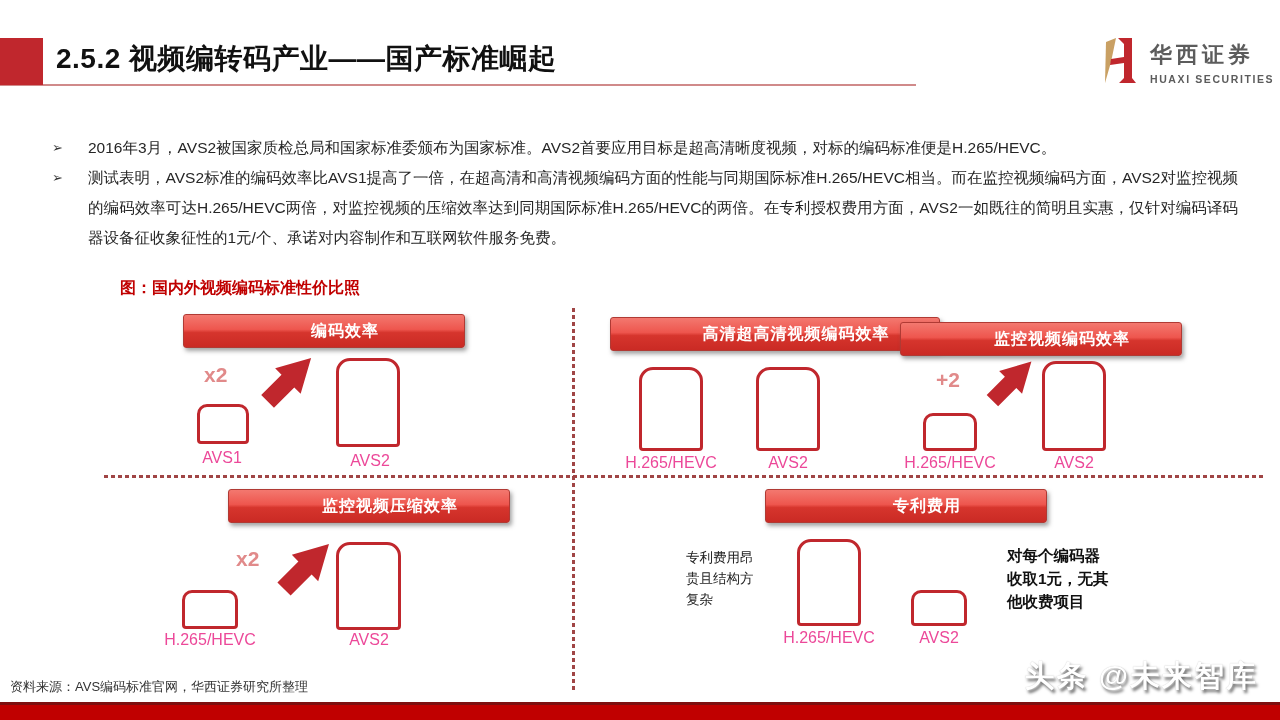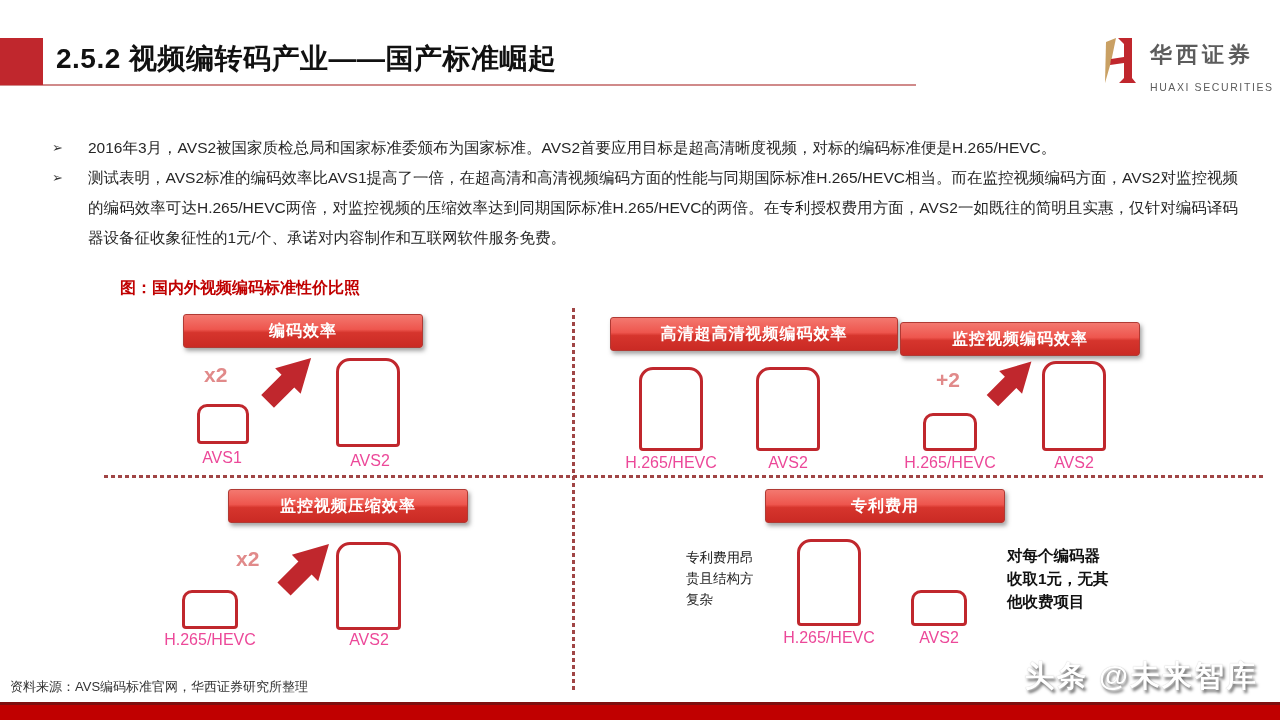--- a/index.html
+++ b/index.html
@@ -9,40 +9,40 @@
   
   .red-square{position:absolute;left:0;top:38px;width:43px;height:47px;background:#c0272d;z-index:2;}
   .title-underline{position:absolute;left:0;top:84px;width:916px;height:2px;background:#d08a8a;}
   .page-title{position:absolute;left:56px;top:40px;font-size:28px;font-weight:bold;color:#111;
               letter-spacing:0.5px;white-space:nowrap;}
   .logo{position:absolute;left:1098px;top:36px;display:flex;align-items:flex-start;}
   .logo svg{display:block;}
   .logo-text{margin-left:10px;padding-top:4px;}
   .logo-cn{font-family:"Liberation Serif","DejaVu Serif",serif;font-size:22px;color:#5c5c5c;
            letter-spacing:4px;font-weight:600;white-space:nowrap;}
-  .logo-en{font-size:10.5px;color:#5c5c5c;letter-spacing:1.6px;font-weight:normal;margin-top:11px;white-space:nowrap;}
+  .logo-en{font-size:10.5px;color:#5c5c5c;letter-spacing:1.6px;font-weight:bold;margin-top:3px;white-space:nowrap;}
 
   
   .subtitle{position:absolute;left:45px;top:100px;font-size:17px;font-weight:bold;color:#c00000;white-space:nowrap;}
   .bullets{position:absolute;left:50px;top:133px;width:1188px;}
   .bullet{position:relative;padding-left:38px;font-size:15.5px;line-height:30px;
           text-align:justify;color:#262626;}
   .bullet .marker{position:absolute;left:2px;top:0;font-size:13px;color:#333;}
 
   
   .figure-title{position:absolute;left:120px;top:278px;font-size:16px;font-weight:bold;color:#c00000;white-space:nowrap;}
   .div-v{position:absolute;left:572px;top:308px;width:3px;height:382px;
          background:repeating-linear-gradient(180deg,#a04545 0 4px,transparent 4px 7px);}
   .div-h{position:absolute;left:104px;top:475px;width:1162px;height:3px;
          background:repeating-linear-gradient(90deg,#a04545 0 4px,transparent 4px 7px);}
 
   .hbtn{position:absolute;display:flex;align-items:center;justify-content:center;
         color:#fff;font-size:16px;font-weight:bold;letter-spacing:1px;border-radius:3px;
         background:linear-gradient(180deg,#f3786f 0%,#ee564e 45%,#d6352d 55%,#ca2a24 100%);
-        border:1px solid #b03a34;box-shadow:2px 3px 4px rgba(90,90,90,.55);white-space:nowrap;}
+        border:1px solid #b03a34;box-shadow:2px 3px 4px rgba(90,90,90,.55);white-space:nowrap;padding-left:42px;}
   .bar{position:absolute;background:#fff;border:3px solid #c0272d;box-sizing:border-box;}
   .blabel{position:absolute;font-size:16px;color:#ec4899;text-align:center;white-space:nowrap;}
   .mult{position:absolute;font-size:21px;font-weight:600;color:#e18a8a;}
   .arrow{position:absolute;}
   .note-small{position:absolute;font-size:13.5px;line-height:21px;color:#222;}
   .note-bold{position:absolute;font-size:15.5px;line-height:23px;color:#111;font-weight:bold;}
 
   
   .source{position:absolute;left:10px;top:678px;font-size:13px;color:#333;white-space:nowrap;}
   .watermark{position:absolute;right:22px;top:656px;font-size:30px;font-weight:bold;color:#fff;

